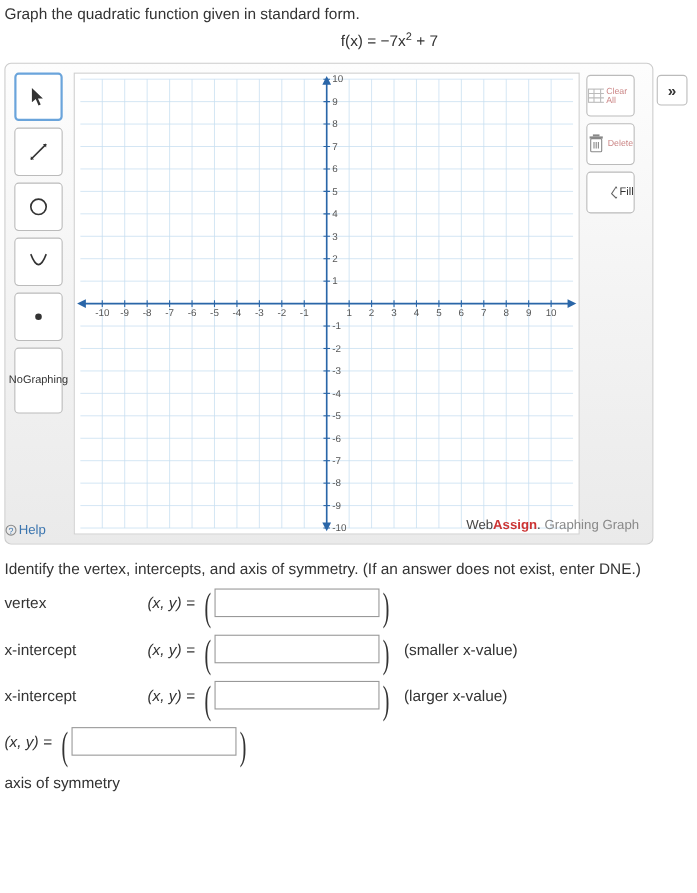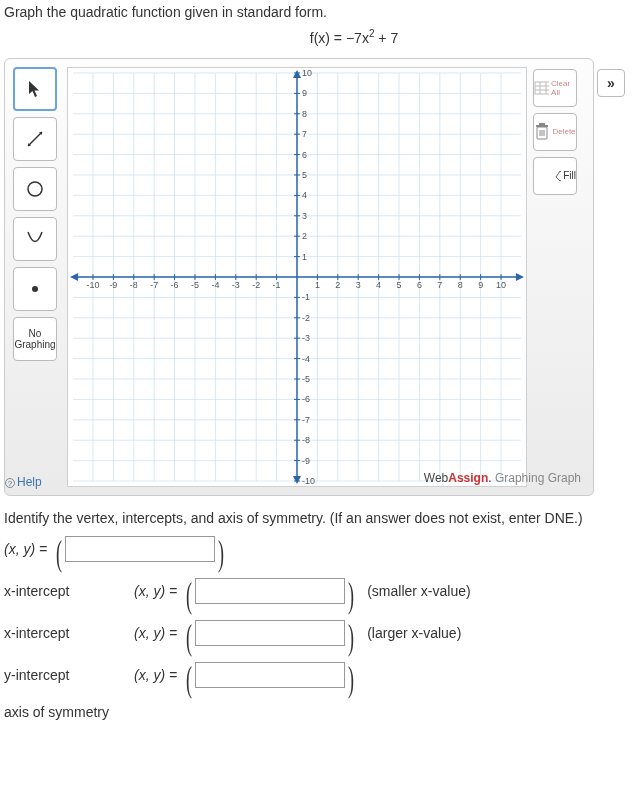--- a/index.html
+++ b/index.html
@@ -5,21 +5,21 @@
     * { box-sizing: border-box; margin: 0; padding: 0; }
     body { font-family: Arial, sans-serif; font-size: 14px; color: #333; background: #fff; padding: 4px 0 4px 4px; }
     .question-text { margin-bottom: 8px; }
     .function-display { margin-left: 70px; margin-bottom: 12px; text-align: center; }
     .function-display sup { font-size: 10px; }
     .graphing-container { background: linear-gradient(to bottom, #fdfdfd, #eaeaea); border: 1px solid #ccc; border-radius: 6px; padding: 8px; width: 590px; position: relative; margin-bottom: 14px; }
     .graph-inner { display: flex; }
     .toolbar-left { width: 50px; margin-right: 4px; }
     .tool-btn { width: 44px; height: 44px; background: #fff; border: 1px solid #bbb; border-radius: 4px; margin-bottom: 6px; display: flex; align-items: center; justify-content: center; font-size: 16px; cursor: pointer; }
     .tool-btn.selected { border: 2px solid #6aa4db; }
-    .tool-btn.nosol { flex-direction: column; font-size: 10px; height: 44px; line-height: 11px; }
+    .tool-btn.nosol { flex-direction: row; font-size: 10px; height: 60px; line-height: 11px; }
     .graph-area {position: relative;width: 460px;height: 420px;background: #fff;border: 1px solid #d0d0d0;}
     .graph-area svg { width: 100%; height: 100%; }
     .toolbar-right { position: absolute; right: 10px; top: 10px; width: 50px; }
     .right-btn { width: 44px; height: 38px; background: #fff; border: 1px solid #bbb; border-radius: 4px; margin-bottom: 6px; display: flex; align-items: center; justify-content: center; font-size: 11px; cursor: pointer; flex-direction: row; gap: 2px; }
     .right-btn.fill { height: 38px; padding-left: 20px; }
     .expand-btn { position: absolute; right: -32px; top: 10px; width: 28px; height: 28px; background: #fff; border: 1px solid #bbb; border-radius: 4px; display: flex; align-items: center; justify-content: center; font-size: 14px; font-weight: bold; cursor: pointer; }
     .help-link { position: absolute; bottom: 6px; left: 0; color: #3b75af; font-size: 12px; cursor: pointer; }
     .help-link .help-ic { display:inline-block; width:10px;height:10px;border:1px solid #888;border-radius:50%;font-size:8px;line-height:10px;text-align:center;margin-right:2px; }
     .branding { position: absolute; bottom: 10px; right: 12px; font-size: 12px; }
     .branding .wa-web { font-weight: normal; color: #444; }
@@ -254,20 +254,21 @@
     <span class="help-ic">?</span><span>Help</span>
   </div>
   <div class="branding">
     <span class="wa-web">Web</span><span class="wa-assign">Assign</span><span>.</span><span class="wa-sub"> Graphing Graph</span>
   </div>
 </div>
 
 <div class="identify-text">Identify the vertex, intercepts, and axis of symmetry. (If an answer does not exist, enter DNE.)</div>
 
 <div class="answer-row">
+  <div class="answer-label">vertex</div>
   <span class="xy-eq">(x, y)  =</span>
   <span class="paren">(</span>
   <input class="answer-input" style="">
   <span class="paren">)</span>
 </div>
 
 <div class="answer-row">
   <div class="answer-label">x-intercept</div>
   <span class="xy-eq">(x, y)  =</span>
   <span class="paren">(</span>
@@ -279,21 +280,20 @@
 <div class="answer-row">
   <div class="answer-label">x-intercept</div>
   <span class="xy-eq">(x, y)  =</span>
   <span class="paren">(</span>
   <input class="answer-input" style="">
   <span class="paren">)</span>
   <span class="hint-text">(larger x-value)</span>
 </div>
 
 <div class="answer-row">
-  <div class="answer-label">y-intercept</div>
   <span class="xy-eq">(x, y)  =</span>
   <span class="paren">(</span>
   <input class="answer-input" style="">
   <span class="paren">)</span>
 </div>
 
 <div class="answer-row">
   <div class="answer-label">axis of symmetry</div>
 </div>
 

